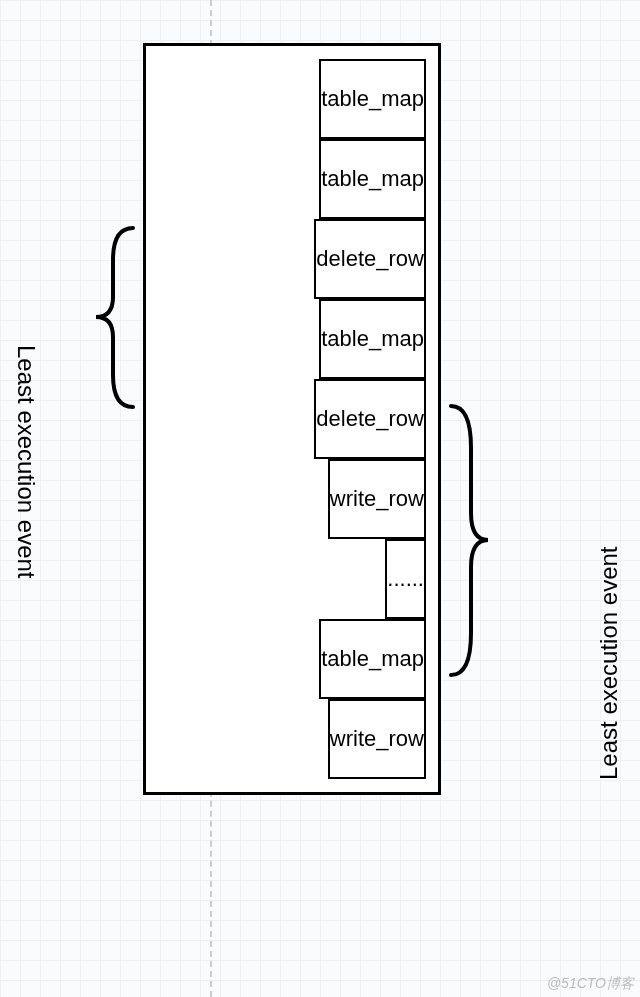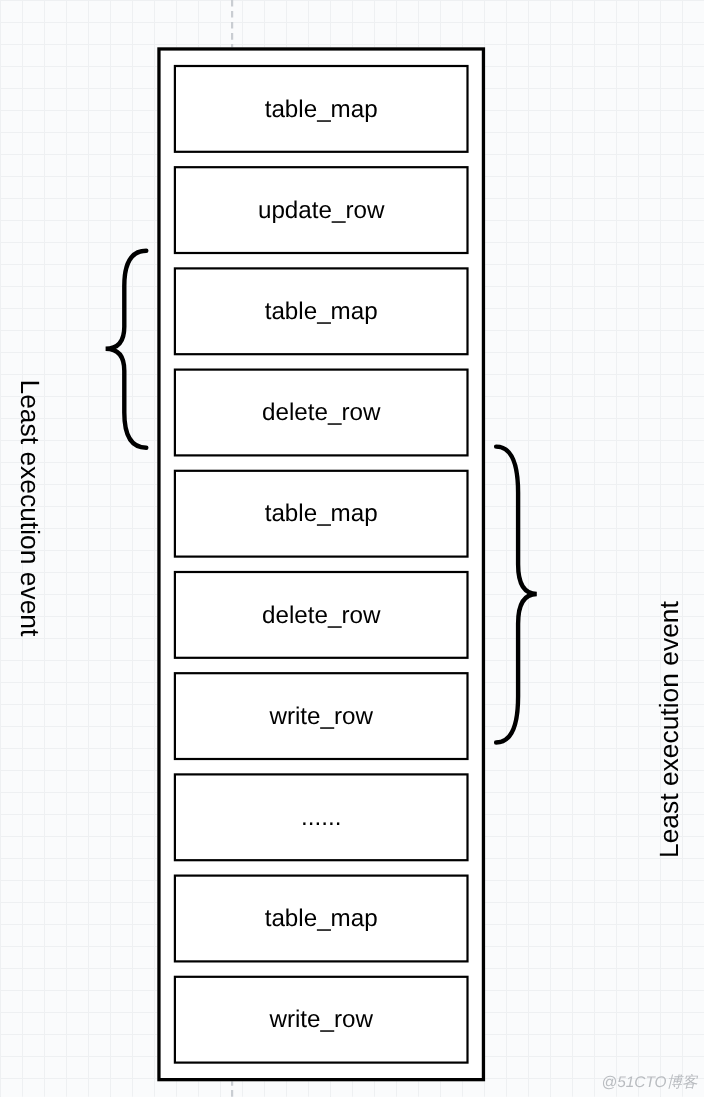--- a/index.html
+++ b/index.html
@@ -31,21 +31,22 @@
     position: absolute;
     left: 143px;
     top: 43px;
     width: 298px;
     border: 3px solid #000;
     background: #fff;
     z-index: 2;
     padding: 13px 12px;
     display: flex;
     flex-direction: column;
-    gap: 12px;
+    gap: 0;
+    align-items: flex-end;
   }
   .cell {
     border: 2px solid #000;
     height: 80px;
     display: flex;
     align-items: center;
     justify-content: center;
     font-size: 22px;
     background: #fff;
   }
@@ -98,21 +99,20 @@
     font-style: italic;
   }
 </style>
 </head>
 <body>
 
 <div class="guideline"></div>
 
 <div class="stack">
   <div class="cell">table_map</div>
-  <div class="cell">update_row</div>
   <div class="cell">table_map</div>
   <div class="cell">delete_row</div>
   <div class="cell">table_map</div>
   <div class="cell">delete_row</div>
   <div class="cell">write_row</div>
   <div class="cell">......</div>
   <div class="cell">table_map</div>
   <div class="cell">write_row</div>
 </div>
 

